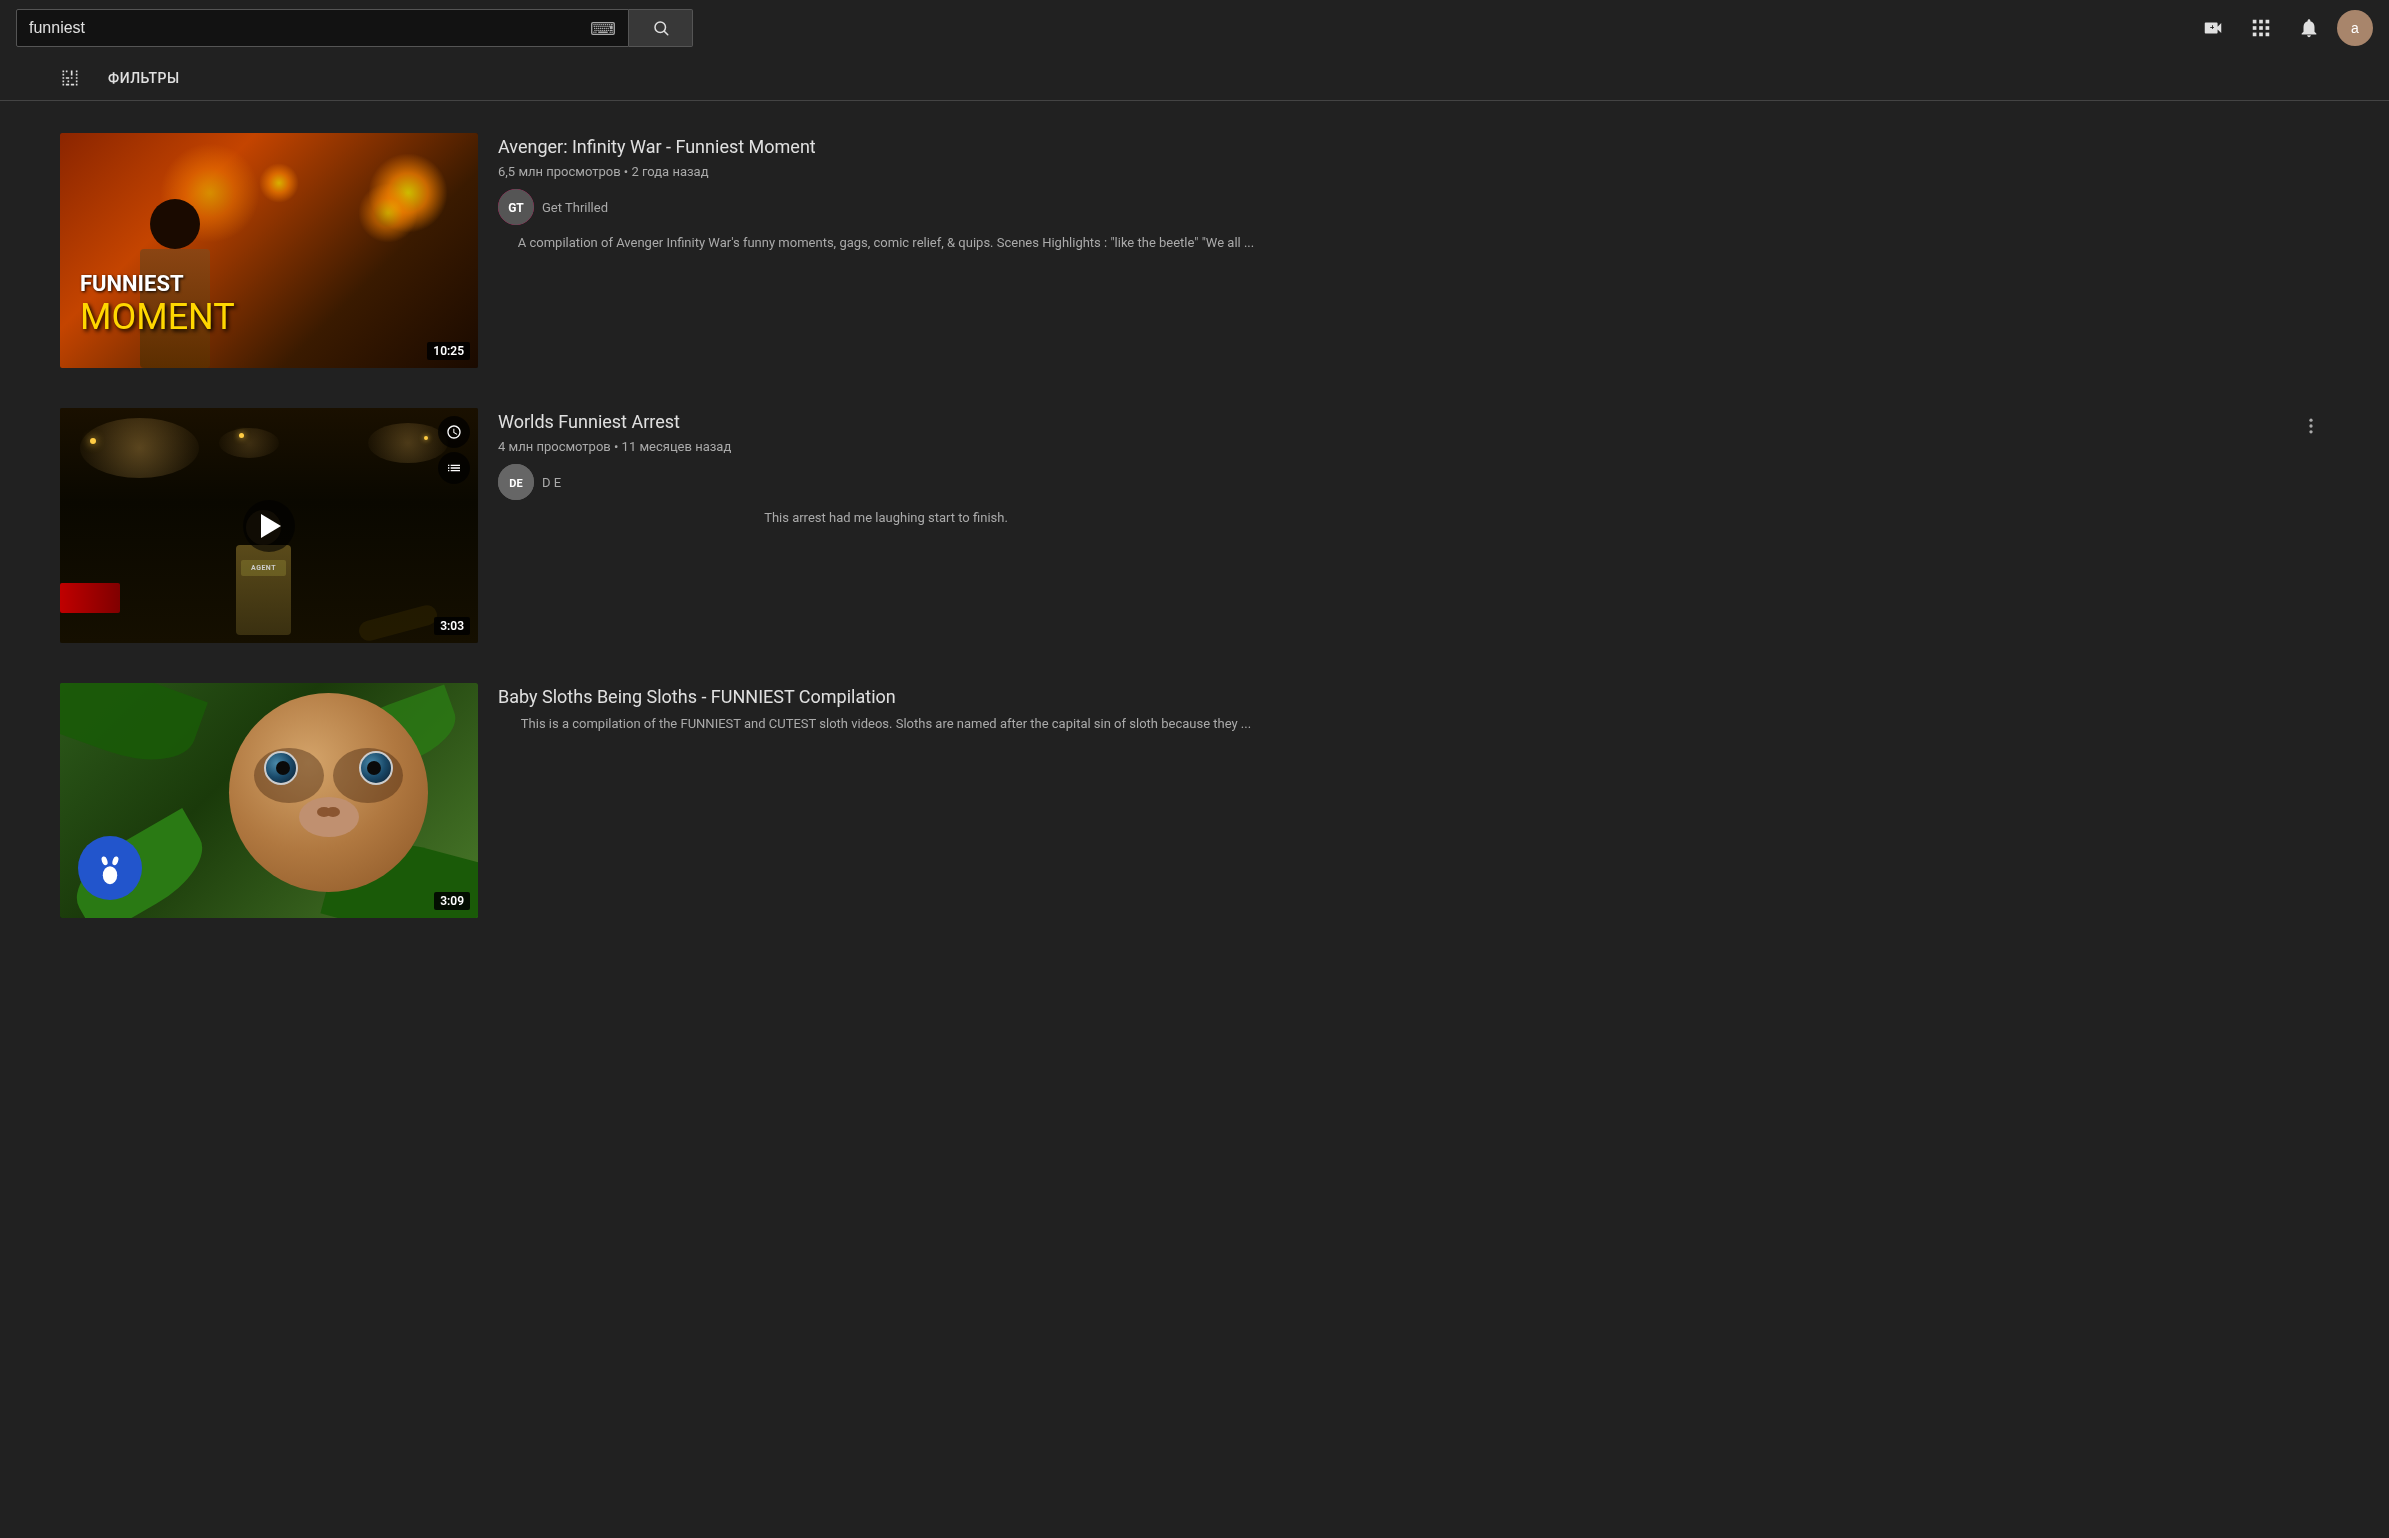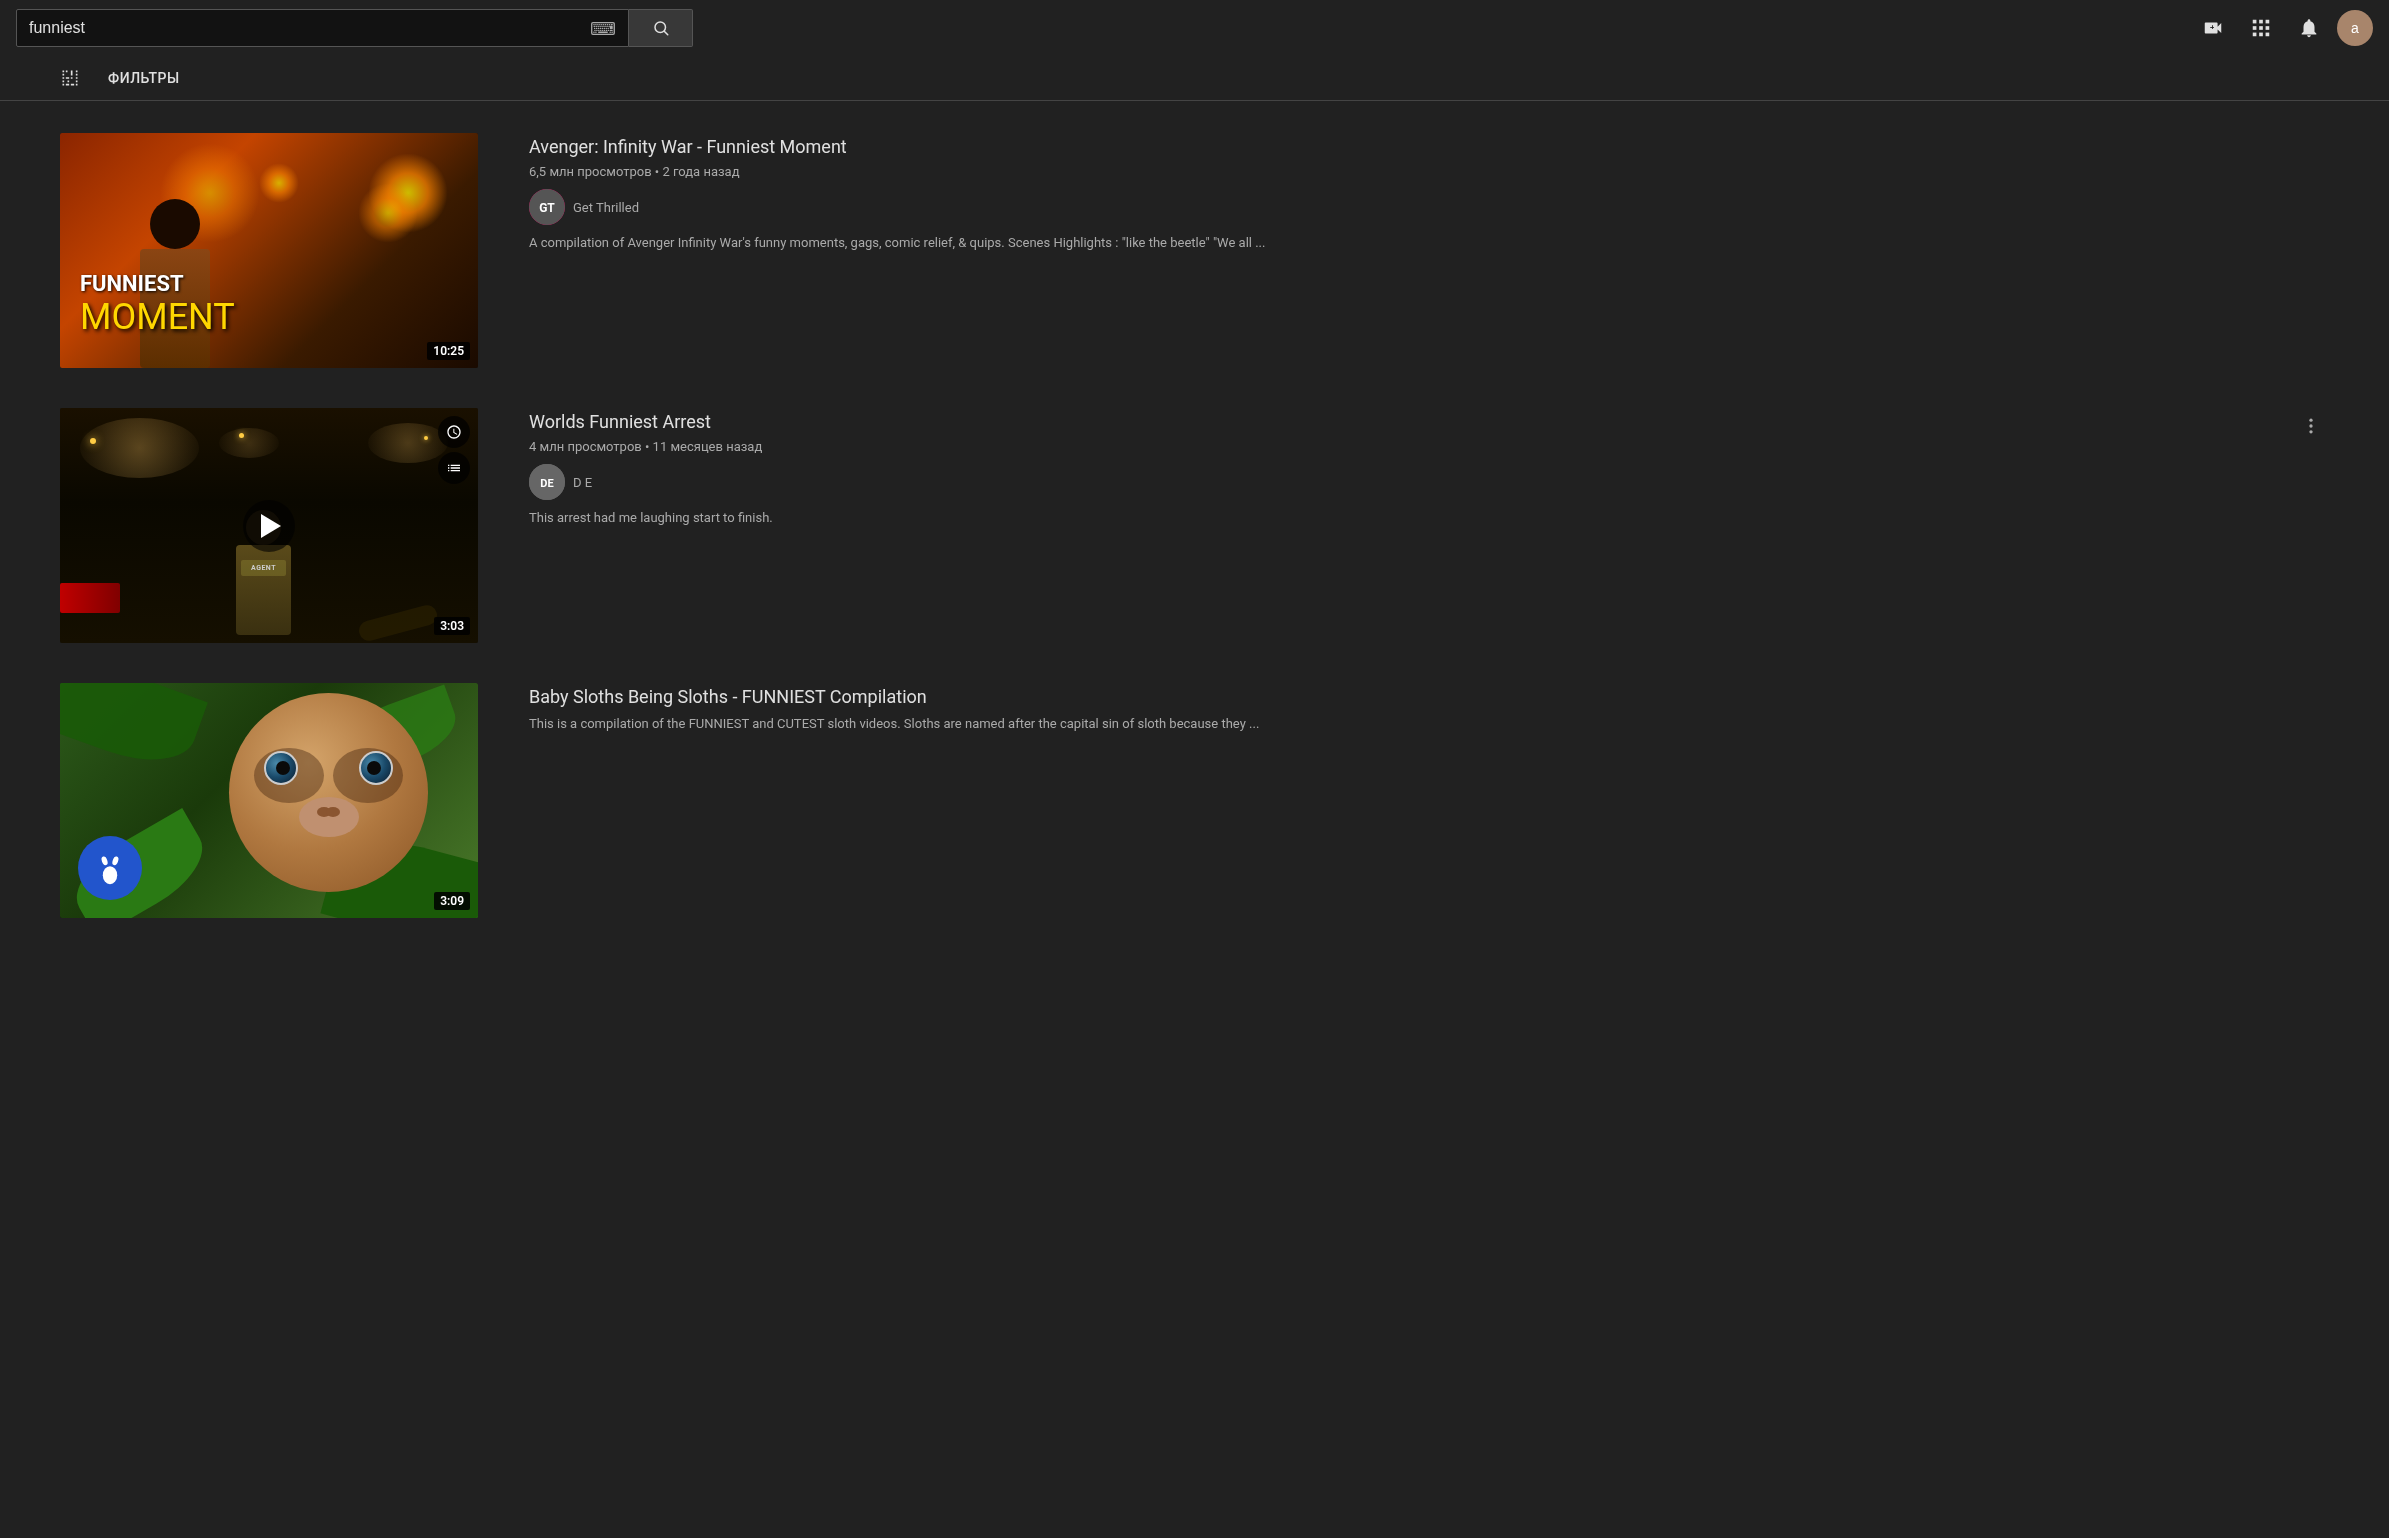--- a/index.html
+++ b/index.html
@@ -276,21 +276,20 @@
       border-top: 12px solid transparent;
       border-bottom: 12px solid transparent;
       border-left: 20px solid #fff;
       margin-left: 4px;
     }
 
     
     .result-info {
       flex: 1;
       padding-top: 2px;
-      margin-left: 31px;
     }
     .result-title {
       font-size: 18px;
       font-weight: 400;
       color: #e0e0e0;
       line-height: 1.3;
       margin-bottom: 6px;
       cursor: pointer;
     }
     .result-meta {
@@ -307,20 +306,21 @@
     .channel-name {
       font-size: 13px;
       color: #aaa;
       cursor: pointer;
     }
     .result-description {
       font-size: 13px;
       color: #aaa;
       line-height: 1.5;
       max-width: 776px;
+      text-align: center;
     }
     .more-options-btn {
       position: absolute;
       right: 0;
       top: 20px;
       background: transparent;
       border: none;
       color: #aaa;
       cursor: pointer;
       font-size: 20px;

